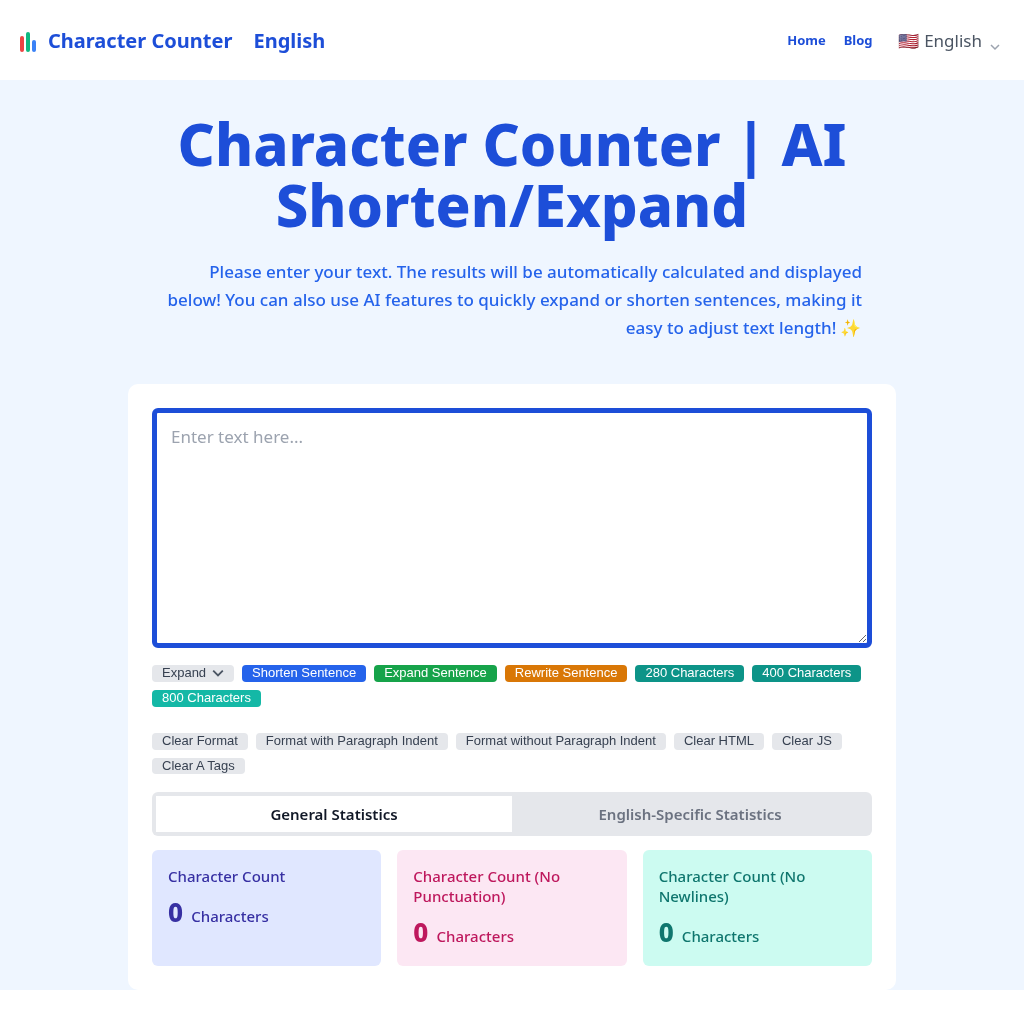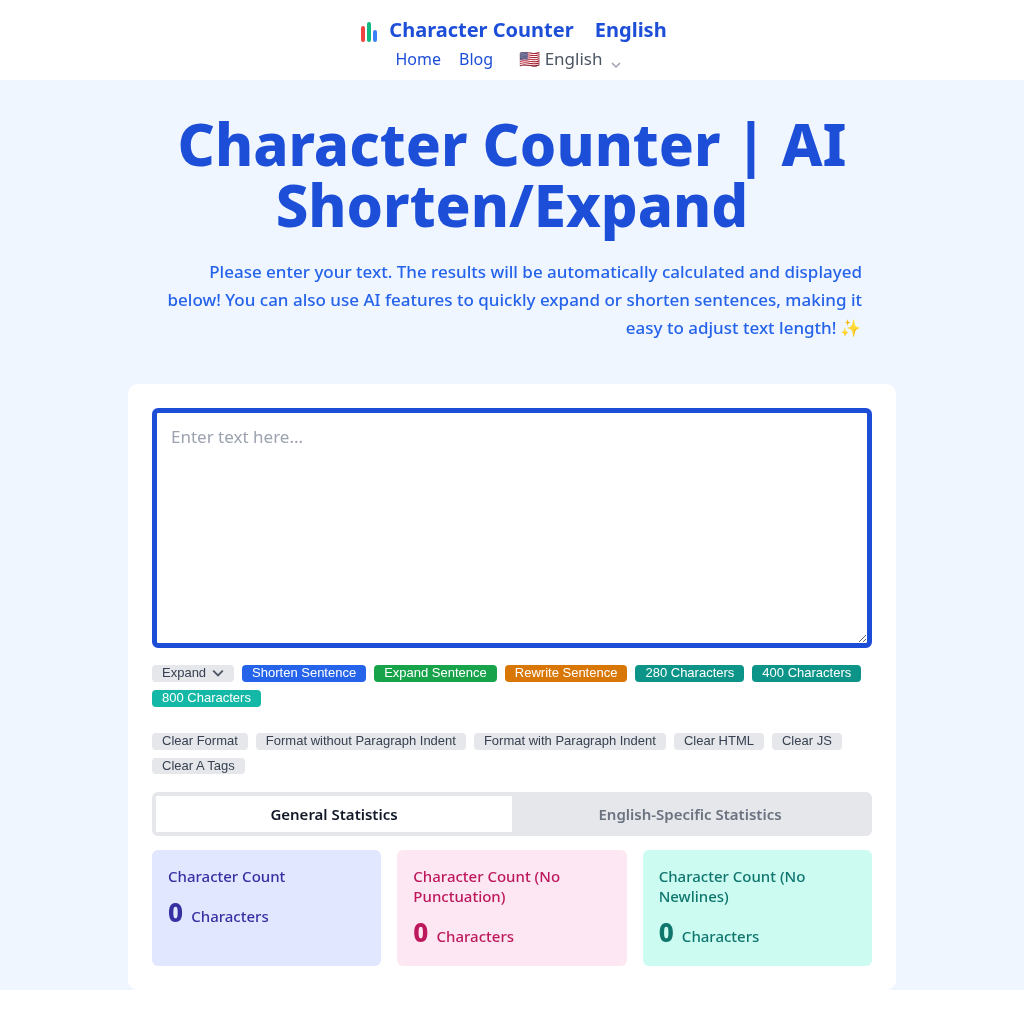--- a/index.html
+++ b/index.html
@@ -12,21 +12,20 @@
   }
 
   
   .header {
     height: 80px;
     display: flex;
     align-items: center;
     justify-content: space-between;
     padding: 16px 16px;
     background: #fff;
-    flex-direction: column;
   }
   .brand {
     display: flex;
     align-items: center;
     gap: 8px;
     font-weight: 700;
     color: #1d4ed8;
     font-size: 20px;
   }
   .logo-box {
@@ -37,21 +36,21 @@
   .logo-box span {
     display: block;
     width: 4px;
     border-radius: 2px;
   }
   .logo-box .b1 { height: 16px; background: #ef4444; }
   .logo-box .b2 { height: 20px; background: #10b981; }
   .logo-box .b3 { height: 12px; background: #3b82f6; }
 
   .nav { display: flex; align-items: center; gap: 18px; }
-  .nav .link { color: #1d4ed8; font-weight: 400; font-size: 16px; cursor: pointer; }
+  .nav .link { color: #1d4ed8; font-weight: 700; font-size: 13px; cursor: pointer; }
   .lang-sel {
     display: flex; align-items: flex-end; gap: 8px;
     color: #4b5563; font-size: 17px; cursor: pointer;
     padding: 4px 8px;
   }
   .lang-sel svg { width: 10px; height: 10px; stroke: #9ca3af; }
 
   
   .hero {
     background: #eff6ff;
@@ -210,22 +209,22 @@
         <button class="btn green">Expand Sentence</button>
         <button class="btn amber">Rewrite Sentence</button>
         <button class="btn teal-dark">280 Characters</button>
         <button class="btn teal-dark">400 Characters</button>
         <button class="btn teal">800 Characters</button>
       </div>
 
       
       <div class="btn-row second">
         <button class="btn gray">Clear Format</button>
+        <button class="btn gray">Format with Paragraph Indent</button>
         <button class="btn gray">Format without Paragraph Indent</button>
-        <button class="btn gray">Format with Paragraph Indent</button>
         <button class="btn gray">Clear HTML</button>
         <button class="btn gray">Clear JS</button>
         <button class="btn gray">Clear A Tags</button>
       </div>
 
       
       <div class="tabs">
         <div class="tab active">General Statistics</div>
         <div class="tab inactive">English-Specific Statistics</div>
       </div>

